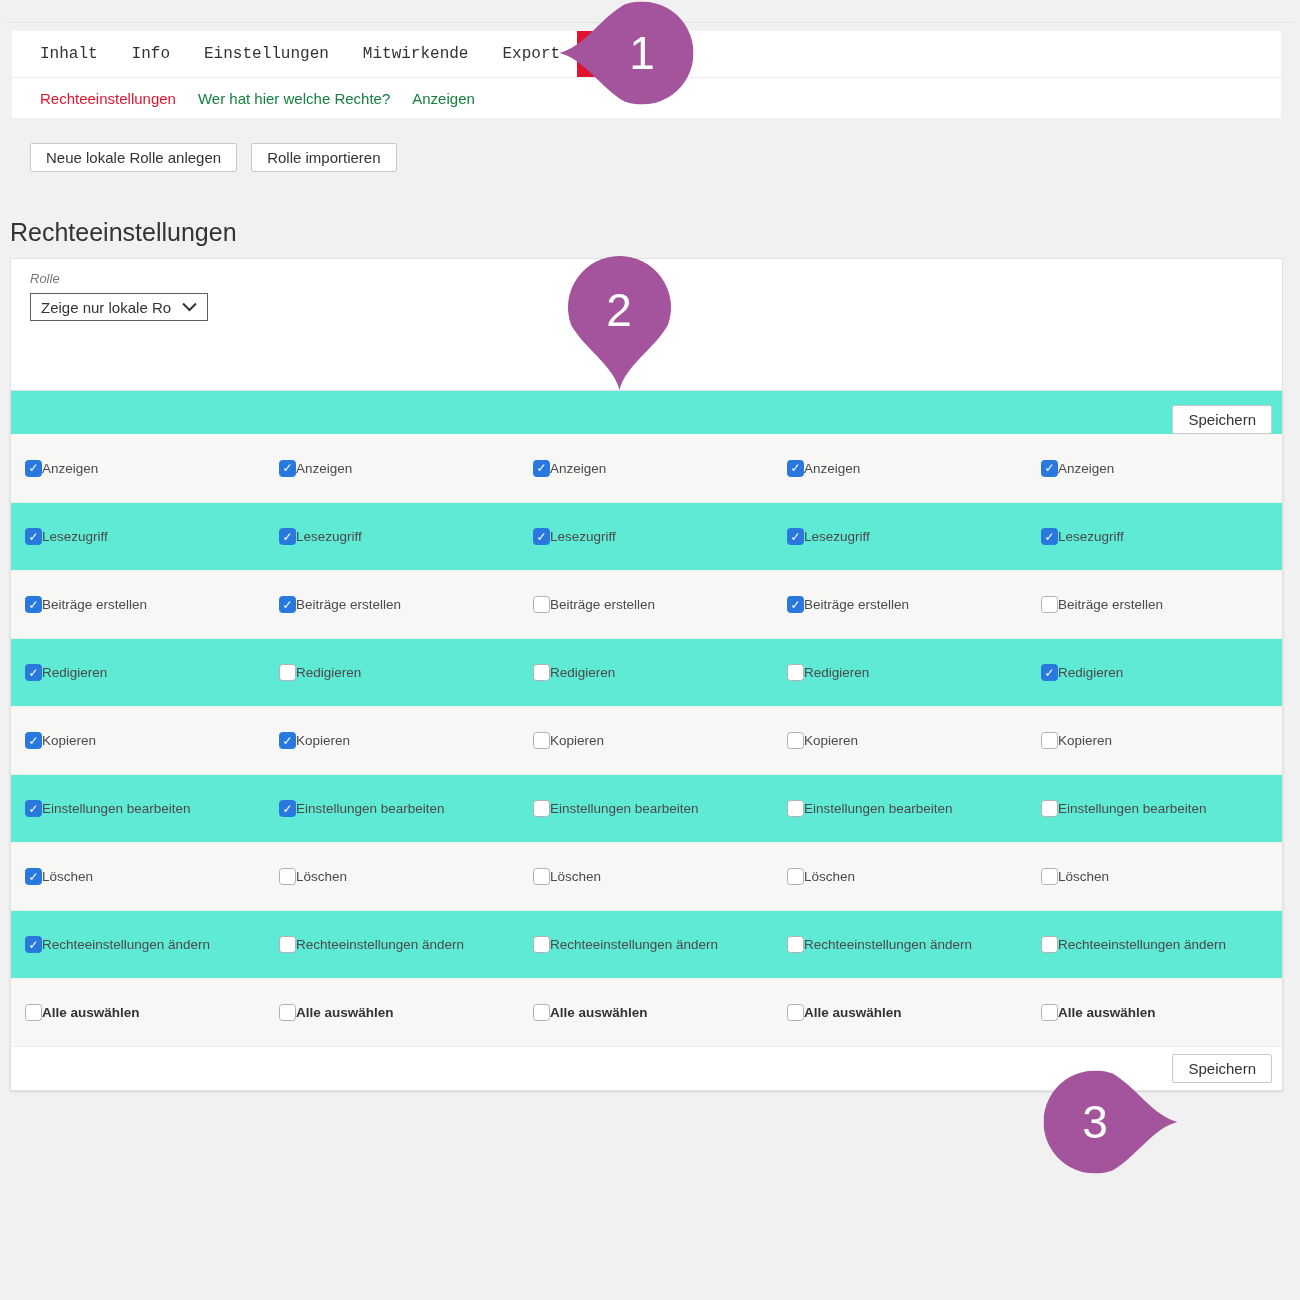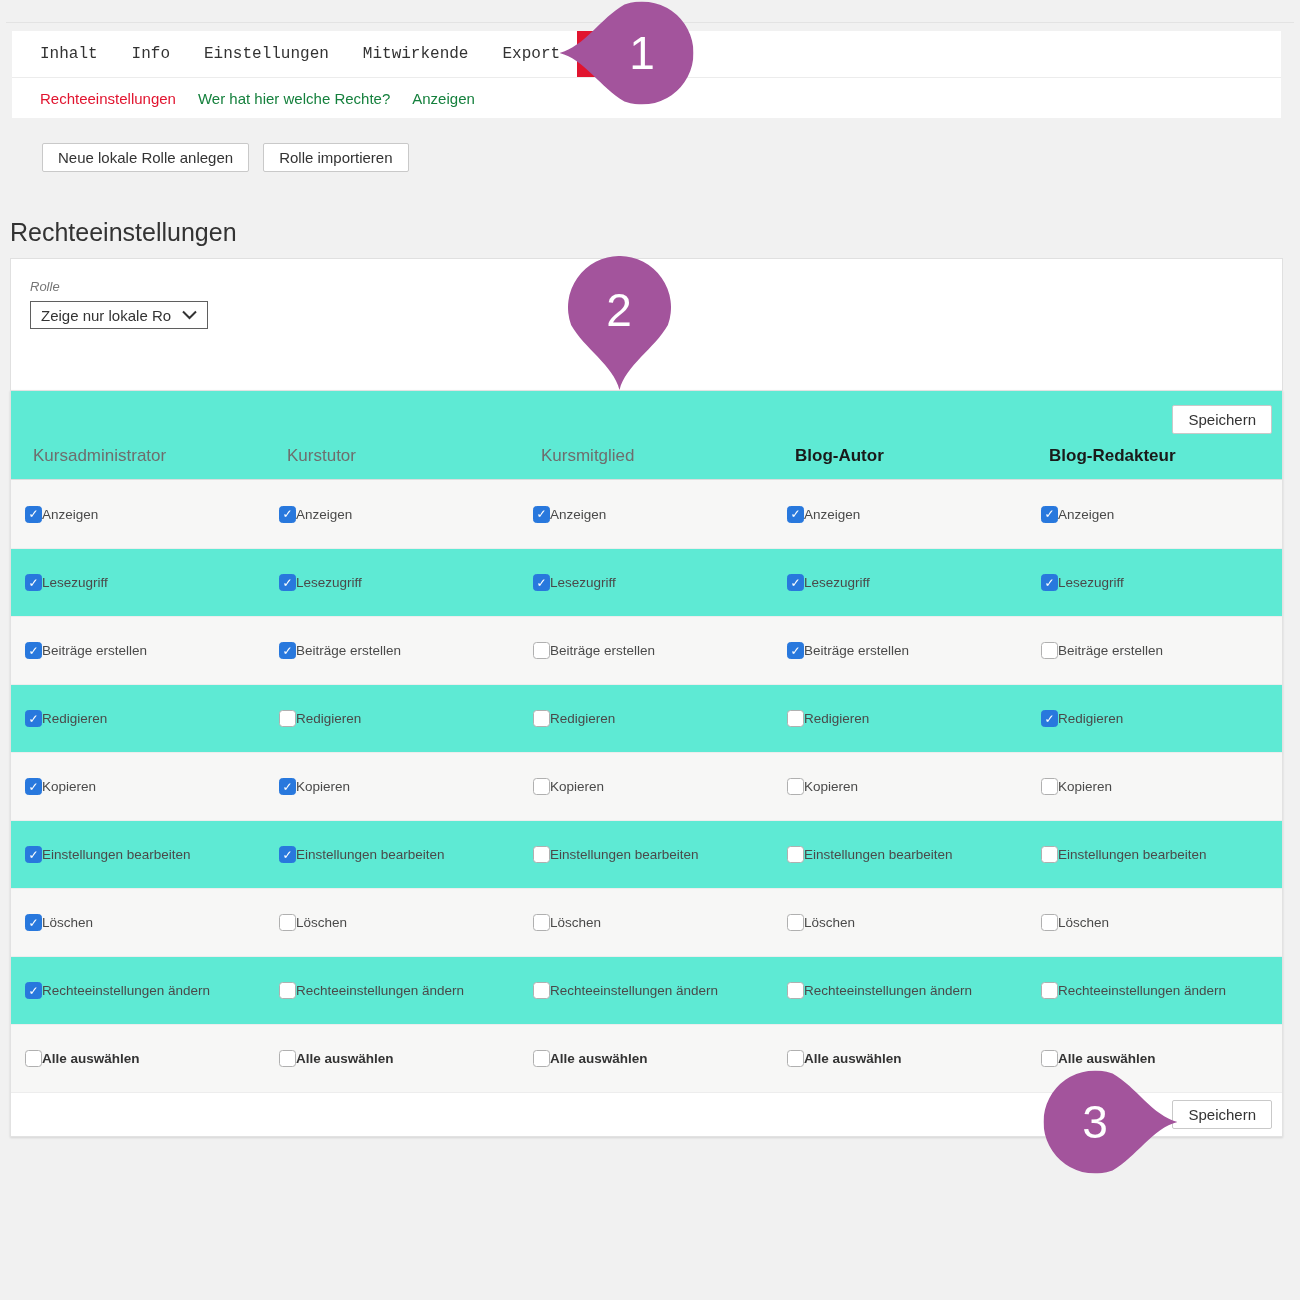--- a/index.html
+++ b/index.html
@@ -20,28 +20,28 @@
   .tabbar{position:absolute;left:12px;right:19px;top:31px;height:46px;background:#fff;
     display:flex;align-items:stretch;padding-left:11px;font-family:Liberation Mono, monospace;}
   .tab{padding:0 17px;line-height:46px;font-size:16px;color:#333;cursor:pointer;white-space:nowrap;}
   .tab.active{background:var(--red);color:#fde047;}
 
   .subtabbar{position:absolute;left:12px;right:19px;top:77px;height:41px;background:#fff;
     border-top:1px solid #ececec;display:flex;align-items:center;padding-left:17px;font-size:15px;}
   .subtab{padding:0 11px;color:#15803d;cursor:pointer;white-space:nowrap;}
   .subtab.active{color:var(--red);}
 
-  .actions{position:absolute;left:42px;top:143px;display:flex;gap:14px;}
+  .actions{position:absolute;left:30px;top:143px;display:flex;gap:14px;}
   .btn{background:#fff;border:1px solid #c9c9c9;color:#333;font-size:15px;
     padding:5px 15px;font-family:inherit;border-radius:2px;cursor:pointer;white-space:nowrap;}
 
   .pagetitle{position:absolute;left:10px;top:218px;margin:0;font-size:25px;font-weight:500;color:#333;}
 
   .filterpanel{position:absolute;left:10px;right:17px;top:258px;height:152px;background:#fff;
-    border:1px solid #e0e0e0;padding:20px 19px;}
+    border:1px solid #e0e0e0;padding:12px 19px;}
   .rolle-label{font-style:italic;color:#767676;font-size:13px;display:block;}
   .select{margin-top:7px;width:178px;height:28px;border:1px solid #5f5f5f;background:#fff;
     display:flex;align-items:center;justify-content:space-between;padding:0 10px;
     font-size:15px;color:#333;cursor:pointer;gap:6px;}
   .select svg{flex:none;}
   .filterbtns{margin-top:18px;display:flex;gap:10px;}
 
   .permpanel{position:absolute;left:10px;right:17px;top:390px;background:#5eead4;
     border:1px solid #e2e2e2;box-shadow:0 1px 2px rgba(0,0,0,.12);}
   .phead{padding:14px 10px 0 0;display:flex;justify-content:flex-end;}
@@ -107,27 +107,20 @@
     <svg width="15" height="10" viewBox="0 0 15 10">
       <polyline points="1,1.5 7.5,8 14,1.5" fill="none" stroke="#333" stroke-width="2"></polyline>
     </svg>
   </div>
 </div>
 
 <div class="permpanel">
   <div class="phead">
     <button class="btn">Speichern</button>
   </div>
-  <div class="colheads" id="col-headers">
-      <div class="colh">Kursadministrator</div>
-      <div class="colh">Kurstutor</div>
-      <div class="colh">Kursmitglied</div>
-      <div class="colh local">Blog-Autor</div>
-      <div class="colh local">Blog-Redakteur</div>
-    </div>
   <div id="perm-rows">
       <div class="permrow odd">
         <div class="cell">
           <span class="cb checked">✓</span>
           <span class="cl">Anzeigen</span>
         </div>
         <div class="cell">
           <span class="cb checked">✓</span>
           <span class="cl">Anzeigen</span>
         </div>

